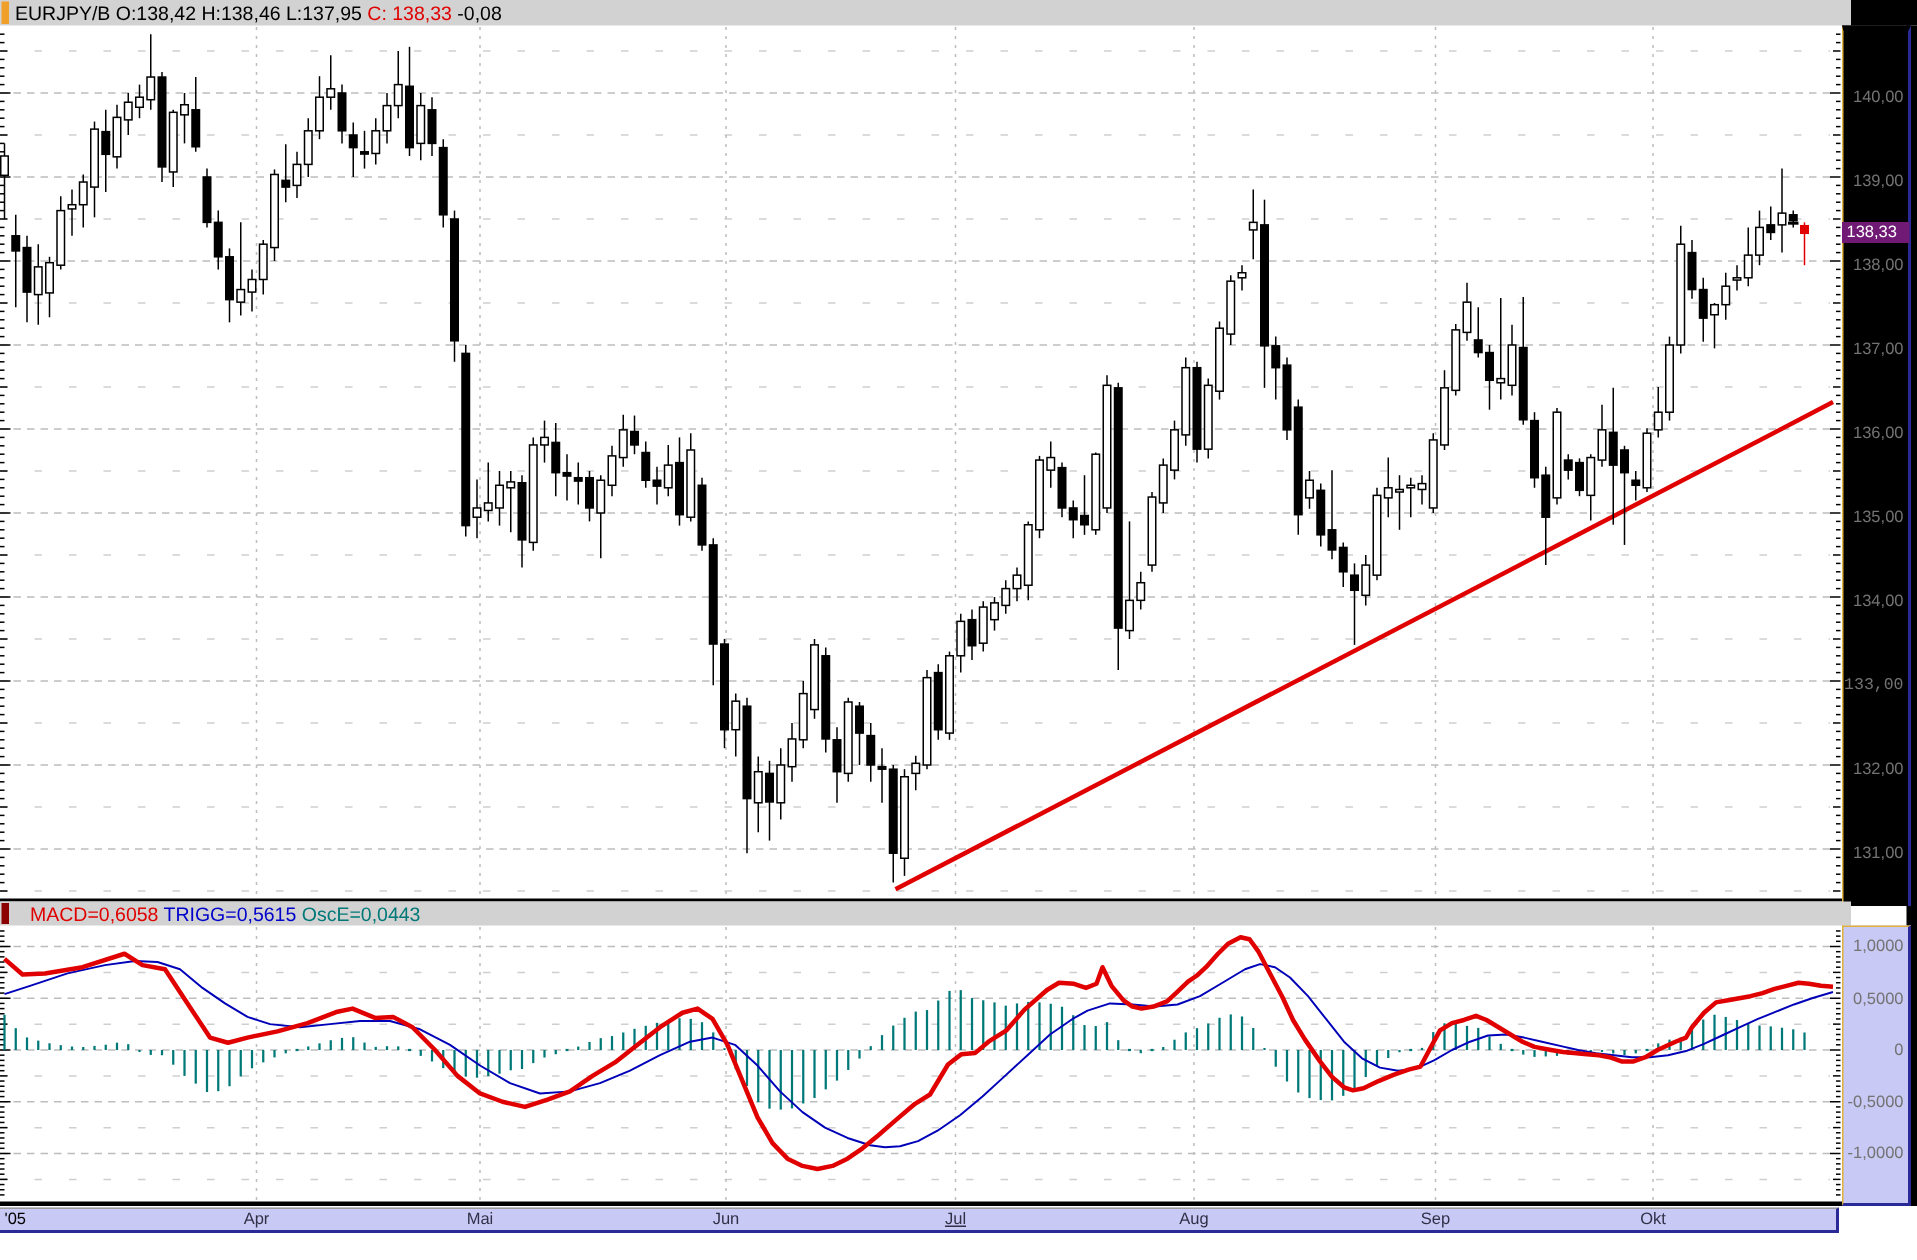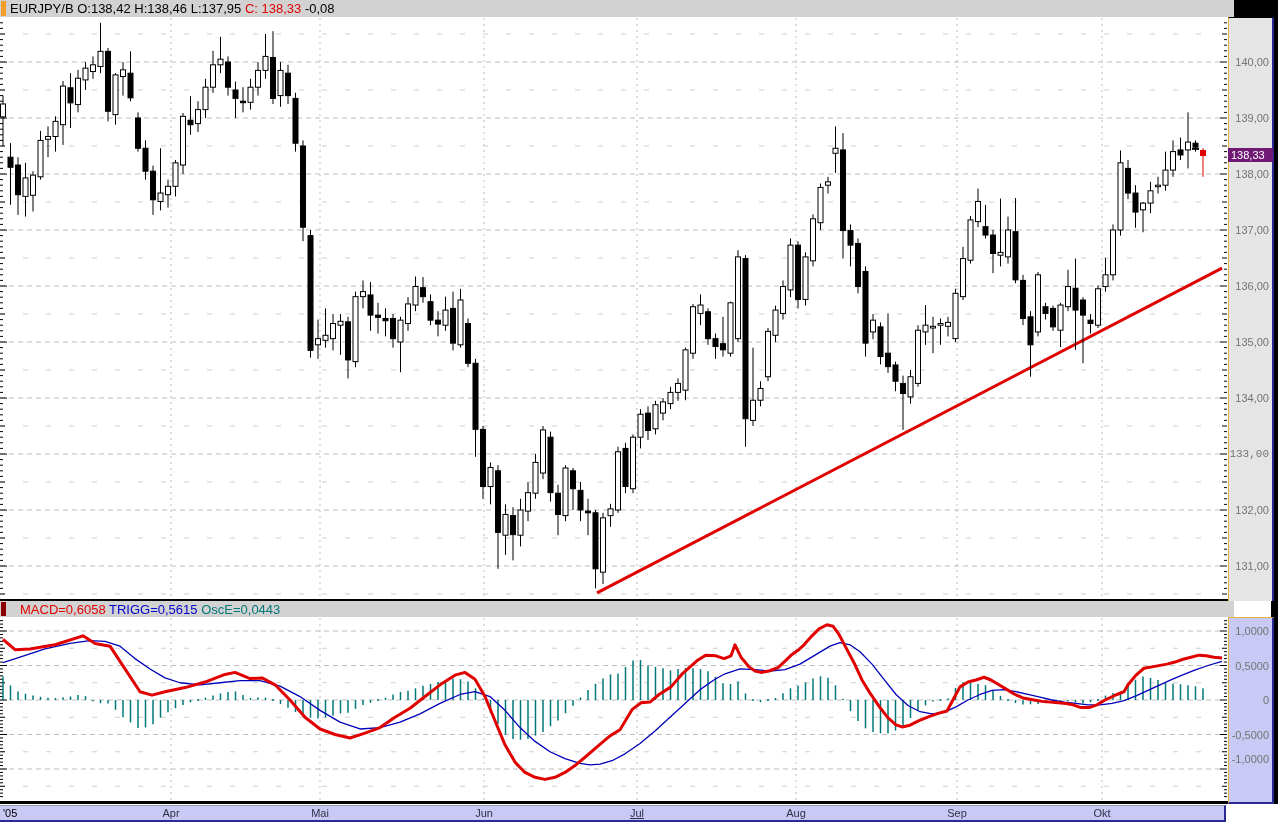--- a/index.html
+++ b/index.html
@@ -5,22 +5,22 @@
   html,body{margin:0;padding:0;background:#fff;}
   #stage{position:relative;width:1278px;height:840px;background:#fff;overflow:hidden;
          font-family:"Liberation Sans","DejaVu Sans",sans-serif;}
   .abs{position:absolute;}
   #title-bar{left:0;top:0;width:1234px;height:17px;background:#d2d2d2;}
   #title-accent{left:1px;top:1px;width:5px;height:15px;background:#f0a028;}
   #title-text{left:10px;top:1px;font-size:13px;color:#000;white-space:pre;text-align:center;}
   .red-text{color:#e00000;}
   #top-right-black{left:1234px;top:0;width:44px;height:17px;background:#000;}
   #right-black{left:1271px;top:17px;width:7px;height:787px;background:#000;}
-  #price-axis{left:1228px;top:17px;width:43px;height:583px;background:#e5e5e5;
-              border-top:1px solid #000000;border-left:1px solid #e0b23c;border-right:2px solid #2a2a96;}
+  #price-axis{left:1228px;top:17px;width:43px;height:583px;background:#000000;
+              border-top:4px solid #000000;border-left:1px solid #e0b23c;border-right:2px solid #2a2a96;}
   #macd-axis{left:1228px;top:617px;width:43px;height:184px;background:#c9c9f5;
              border-top:1px solid #e0b23c;border-left:1px solid #e0b23c;border-right:2px solid #2a2a96;border-bottom:2px solid #2a2a96;}
   .axis-label{position:absolute;right:3px;font-size:11px;color:#737373;}
   #price-tag{left:1228px;top:148px;width:42px;height:14px;background:#701a75;color:#fff;
              font-size:11px;line-height:14px;padding-left:3px;}
   #sep1{left:0;top:599px;width:1228px;height:2px;background:#000;}
   #indicator-bar{left:0;top:601px;width:1234px;height:16px;background:#d2d2d2;}
   #indicator-accent{left:1px;top:1px;width:5px;height:14px;background:#8b0000;}
   #indicator-text{left:10px;top:1px;font-size:13px;white-space:pre;margin-left:10px;}
   #sep2{left:0;top:801px;width:1228px;height:3px;background:#000;}
@@ -61,21 +61,21 @@
   <div id="indicator-bar" class="abs">
     <div id="indicator-accent" class="abs"></div>
     <div id="indicator-text" class="abs"><span class="red-text">MACD=0,6058</span><span style="color:#0000cc"> TRIGG=0,5615</span><span style="color:#007878"> OscE=0,0443</span></div>
   </div>
 
   <div id="macd-axis" class="abs">
       <span class="axis-label" style="top: 7px;">1,0000</span>
       <span class="axis-label" style="top: 41.5px;">0,5000</span>
       <span class="axis-label" style="top: 76px;">0</span>
       <span class="axis-label" style="top: 110.5px;">-0,5000</span>
-      <span class="axis-label" style="top: 135px;">-1,0000</span>
+      <span class="axis-label" style="top: 145px;">-1,0000</span>
     </div>
 
   <div id="sep2" class="abs"></div>
   <div id="bottom-bar" class="abs">
     <span id="year-label">'05</span>
   <span class="month-label" style="left: 171px;">Apr</span>
       <span class="month-label" style="left: 320px;">Mai</span>
       <span class="month-label" style="left: 484px;">Jun</span>
       <span class="month-label" style="left: 637px; text-decoration: underline;">Jul</span>
       <span class="month-label" style="left: 796px;">Aug</span>

